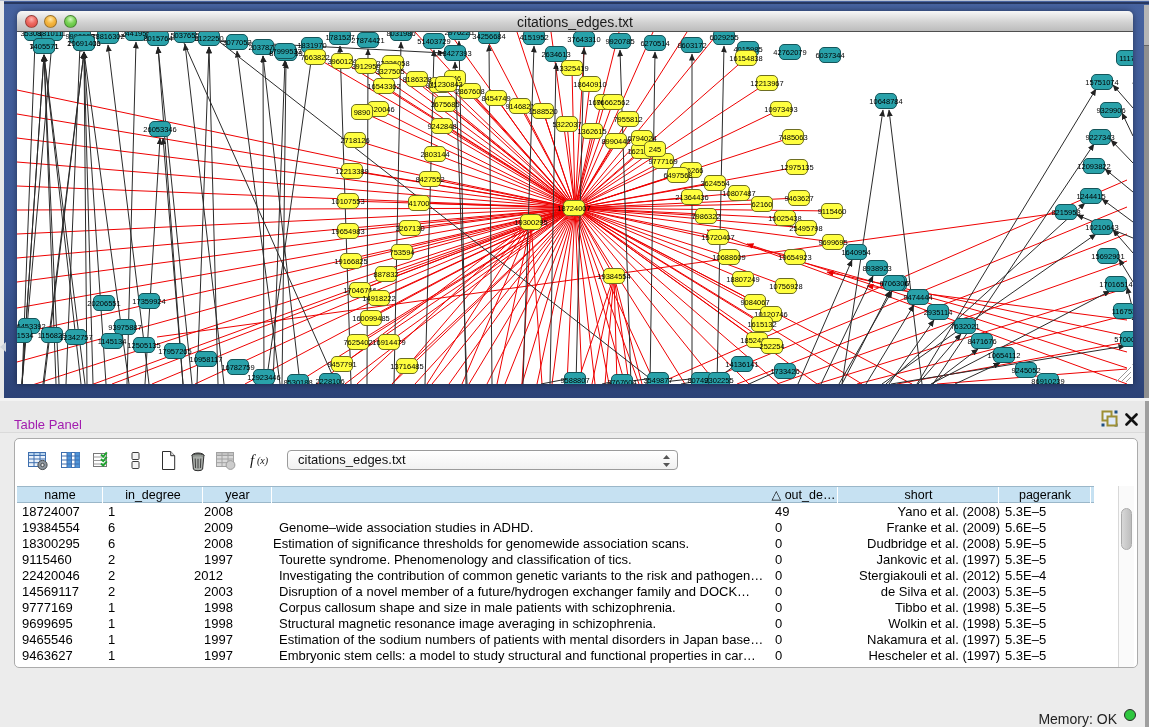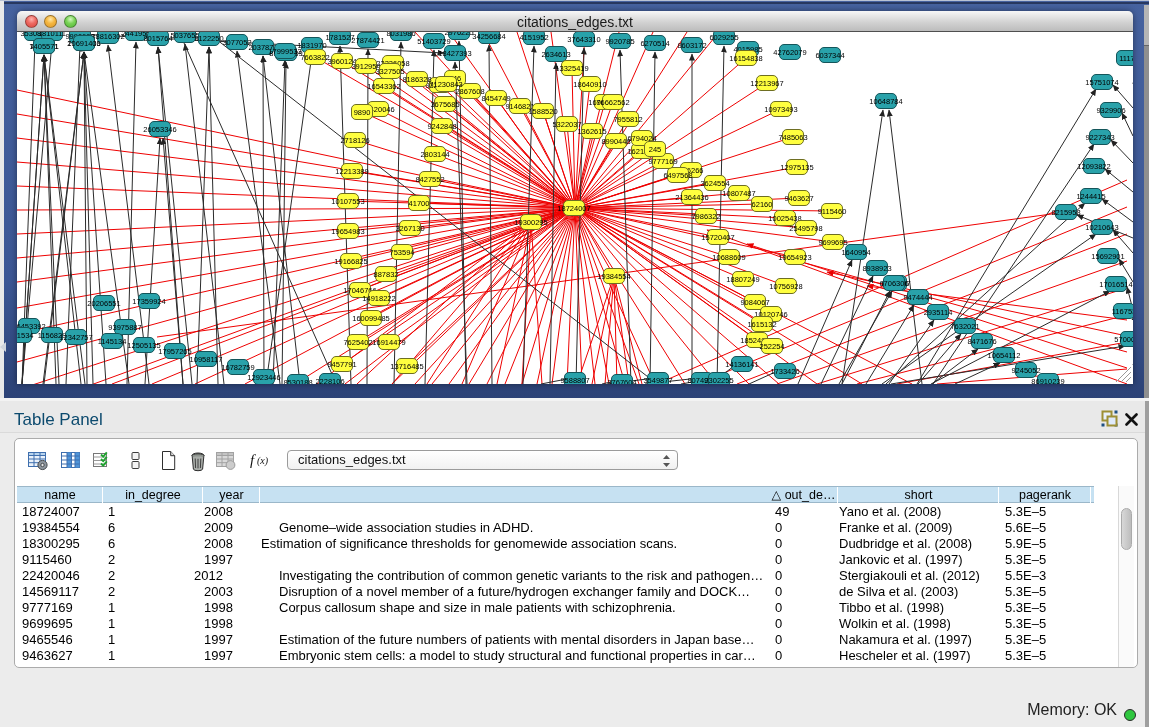--- a/index.html
+++ b/index.html
@@ -11,40 +11,40 @@
 .tbar{position:absolute;left:0;top:0;width:100%;height:21px;border-radius:5px 5px 0 0;background:linear-gradient(#f7f7f7,#d3d3d3 55%,#bcbcbc);border-bottom:1px solid #4f4f4f}
 .tl{position:absolute;top:3.5px;width:13px;height:13px;border-radius:50%;border:1px solid rgba(0,0,0,.35)}
 .tl.r{left:8px;background:radial-gradient(circle at 50% 30%,#ffb3ae,#ee6a62 45%,#d8463e)}
 .tl.y{left:27px;background:radial-gradient(circle at 50% 30%,#ffe9a8,#f5b63f 45%,#dd9b2e)}
 .tl.g{left:47px;background:radial-gradient(circle at 50% 30%,#d4f7c0,#79d356 45%,#55b637)}
 .title{position:absolute;left:0;top:0;width:100%;text-align:center;font-size:14px;line-height:22px;color:#1a1a1a}
 .canvas{position:absolute;left:0;top:21px;width:1116px;height:352px;background:#fff;overflow:hidden}
 .gap{position:absolute;left:0;top:398px;width:1149px;height:3px;background:#f3f3f3}
 .panel{position:absolute;left:0;top:401px;width:1149px;height:326px;background:#ececec}
 .phead{position:absolute;left:0;top:0;width:100%;height:32px;background:#e9e9e9;border-bottom:1px solid #dadada}
-.phead .t{position:absolute;left:14px;top:9px;font-size:17px;color:#0c4a6e}
+.phead .t{position:absolute;left:14px;top:16px;font-size:13px;color:#a21caf}
 .pfloat{position:absolute;left:1100px;top:8px}
 .pclose{position:absolute;left:1125px;top:11px}
 .cont{position:absolute;left:14px;top:37px;width:1124px;height:230px;background:#fff;border:1px solid #ababab;border-radius:5px}
 .tools{position:absolute;left:0;top:0;width:100%;height:45px}
 .ti{position:absolute;top:11px}
 .combo{position:absolute;left:272px;top:11px;width:391px;height:20px;border:1px solid #9b9b9b;border-radius:4px;background:linear-gradient(#fff,#f1f1f1);font-size:13px;line-height:18px;padding-left:10px;color:#111}
 .combo svg{position:absolute;right:5px;top:2px}
 .thead{position:absolute;left:2px;top:47px;width:1077px;height:17px;background:#c6e1f2;border-top:1px solid #9bb7c9;border-bottom:1px solid #9bb7c9}
 .hc{position:absolute;top:0;height:17px;border-right:1px solid #fff;text-align:center;font-size:12.5px;line-height:16px;color:#000}
 .tbody{position:absolute;left:2px;top:65px;width:1077px;height:163px;overflow:hidden;font-size:13px}
 .tr{position:absolute;left:0;width:100%;height:16px}
 .tr span{position:absolute;top:0;line-height:16px;white-space:nowrap}
-.tr .ctr{text-align:left}
+.tr .ctr{text-align:right}
 .sbar{position:absolute;left:1103px;top:47px;width:16px;height:181px;background:#fafafa;border-left:1px solid #d8d8d8}
 .sthumb{position:absolute;left:2px;top:22px;width:11px;height:42px;background:linear-gradient(90deg,#d8d8d8,#bdbdbd);border:1px solid #aaa;border-radius:6px}
 .tabs{position:absolute;left:429px;top:273px;height:20px;border:1px solid #9c9c9c;border-radius:5px;overflow:hidden;background:#fff}
 .tabs span{display:inline-block;height:20px;line-height:19px;font-size:12.5px;padding:0 14px;color:#111;border-right:1px solid #b5b5b5;vertical-align:top}
 .tabs .sel{background:linear-gradient(#9a9a9a,#757575);color:#f3f3f3;border-right:1px solid #6b6b6b}
-.mem{position:absolute;right:32px;top:300px;font-size:16px;color:#222}
+.mem{position:absolute;right:32px;top:310px;font-size:14px;color:#222}
 .dot{position:absolute;right:13px;top:308px;width:12px;height:12px;border-radius:50%;background:#2fc73f;border:1.5px solid #2b2b2b}
 .prstrip{position:absolute;right:0;top:0;width:4px;height:326px;background:#9f9f9f}
 </style></head>
 <body>
 <div class="top">
  <div class="topline"></div>
     <div class="lstrip"></div>
     <div style="position:absolute;left:0;top:341px;width:0;height:0;border-top:5px solid transparent;border-bottom:5px solid transparent;border-right:6px solid #cfd4dc"></div>
     <div class="rstrip"></div>
     <div class="rstrip2"></div>
@@ -701,21 +701,21 @@
           </svg></span>
    <div class="combo">citations_edges.txt
     <svg width="11" height="16" viewBox="0 0 11 16">
             <path d="M2 6 L5.5 2 L9 6 z M2 10 L5.5 14 L9 10 z" fill="#555"></path>
           </svg>
    </div>
   </div>
   <div class="thead">
         <div class="hc" style="left:1px;width:85px">name</div>
         <div class="hc" style="left:87px;width:99px">in_degree</div>
-        <div class="hc" style="left:187px;width:56px">year</div>
+        <div class="hc" style="left:187px;width:68px">year</div>
         <div class="hc" style="left:753px;width:68px">△ out_de…</div>
         <div class="hc" style="left:822px;width:160px">short</div>
         <div class="hc" style="left:983px;width:91px">pagerank</div>
       </div>
   <div class="tbody">
         <div class="tr" style="top:0px">
           <span style="left:5px">18724007</span>
           <span style="left:91px">1</span>
           <span style="left:187px">2008</span>
           <span style="left:758px">49</span>
@@ -728,41 +728,42 @@
           <span style="left:187px">2009</span>
           <span style="left:262px">Genome–wide association studies in ADHD.</span>
           <span style="left:758px">0</span>
           <span class="ctr" style="left:822px;width:161px">Franke et al. (2009)</span>
           <span style="left:988px">5.6E–5</span>
         </div>
         <div class="tr" style="top:32px">
           <span style="left:5px">18300295</span>
           <span style="left:91px">6</span>
           <span style="left:187px">2008</span>
-          <span style="left:244px">Estimation of significance thresholds for genomewide association scans.</span>
+          <span style="left:256px">Estimation of significance thresholds for genomewide association scans.</span>
           <span style="left:758px">0</span>
           <span class="ctr" style="left:822px;width:161px">Dudbridge et al. (2008)</span>
           <span style="left:988px">5.9E–5</span>
         </div>
         <div class="tr" style="top:48px">
           <span style="left:5px">9115460</span>
           <span style="left:91px">2</span>
           <span style="left:187px">1997</span>
+          <span style="left:262px">Tourette syndrome. Phenomenology and classification of tics.</span>
           <span style="left:758px">0</span>
           <span class="ctr" style="left:822px;width:161px">Jankovic et al. (1997)</span>
           <span style="left:988px">5.3E–5</span>
         </div>
         <div class="tr" style="top:64px">
           <span style="left:5px">22420046</span>
           <span style="left:91px">2</span>
           <span style="left:177px">2012</span>
           <span style="left:262px">Investigating the contribution of common genetic variants to the risk and pathogen…</span>
           <span style="left:758px">0</span>
           <span class="ctr" style="left:822px;width:161px">Stergiakouli et al. (2012)</span>
-          <span style="left:988px">5.5E–3</span>
+          <span style="left:988px">5.5E–4</span>
         </div>
         <div class="tr" style="top:80px">
           <span style="left:5px">14569117</span>
           <span style="left:91px">2</span>
           <span style="left:187px">2003</span>
           <span style="left:262px">Disruption of a novel member of a future/hydrogen exchanger family and DOCK…</span>
           <span style="left:758px">0</span>
           <span class="ctr" style="left:822px;width:161px">de Silva et al. (2003)</span>
           <span style="left:988px">5.3E–5</span>
         </div>
@@ -772,29 +773,30 @@
           <span style="left:187px">1998</span>
           <span style="left:262px">Corpus callosum shape and size in male patients with schizophrenia.</span>
           <span style="left:758px">0</span>
           <span class="ctr" style="left:822px;width:161px">Tibbo et al. (1998)</span>
           <span style="left:988px">5.3E–5</span>
         </div>
         <div class="tr" style="top:112px">
           <span style="left:5px">9699695</span>
           <span style="left:91px">1</span>
           <span style="left:187px">1998</span>
+          <span style="left:262px">Structural magnetic resonance image averaging in schizophrenia.</span>
           <span style="left:758px">0</span>
           <span class="ctr" style="left:822px;width:161px">Wolkin et al. (1998)</span>
           <span style="left:988px">5.3E–5</span>
         </div>
         <div class="tr" style="top:128px">
           <span style="left:5px">9465546</span>
           <span style="left:91px">1</span>
           <span style="left:187px">1997</span>
-          <span style="left:262px">Estimation of the future numbers of patients with mental disorders in Japan base…</span>
+          <span style="left:262px">Estimation of the sodium numbers of patients with mental disorders in Japan base…</span>
           <span style="left:758px">0</span>
           <span class="ctr" style="left:822px;width:161px">Nakamura et al. (1997)</span>
           <span style="left:988px">5.3E–5</span>
         </div>
         <div class="tr" style="top:144px">
           <span style="left:5px">9463627</span>
           <span style="left:91px">1</span>
           <span style="left:187px">1997</span>
           <span style="left:262px">Embryonic stem cells: a model to study structural and functional properties in car…</span>
           <span style="left:758px">0</span>

